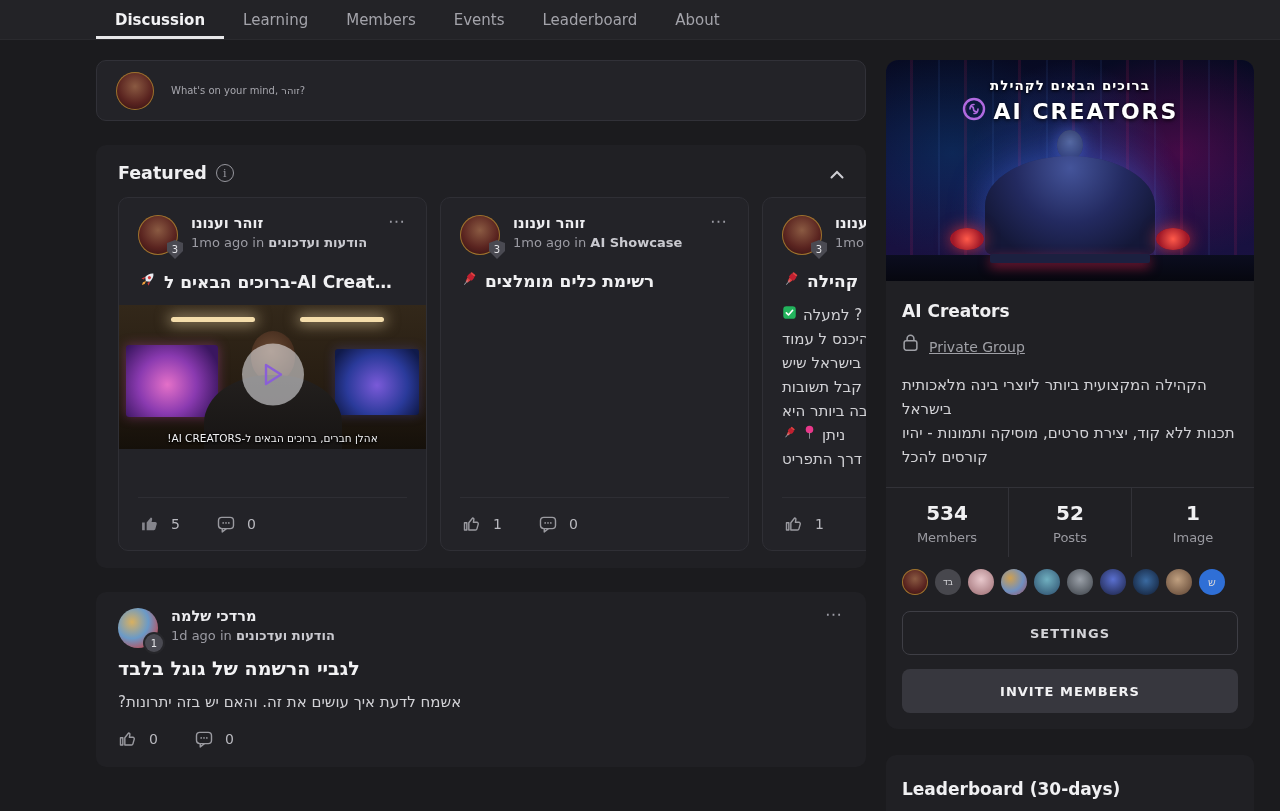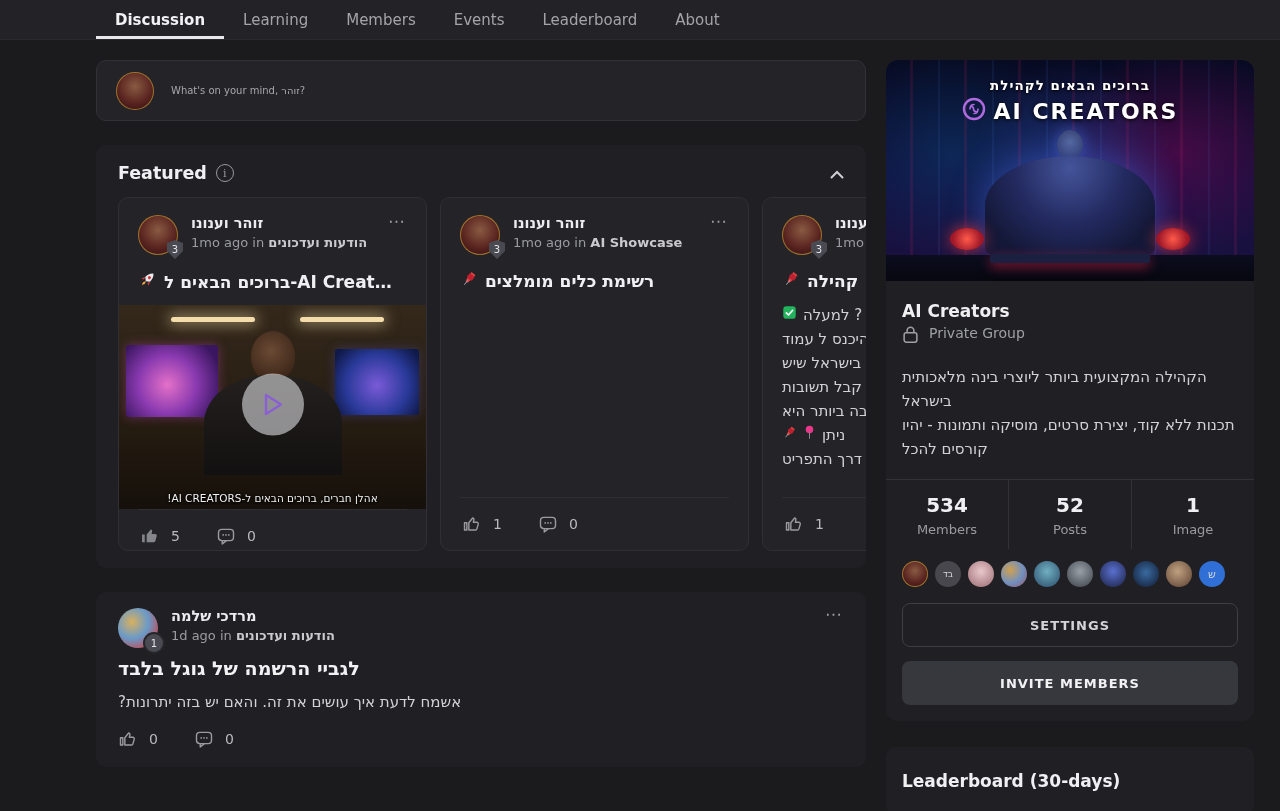--- a/index.html
+++ b/index.html
@@ -53,21 +53,21 @@
 
   .fbody { margin-top:11px; font-size:15px; line-height:24px; color:#d2d2d6; overflow:hidden; }
   .fragline { font-size:15px; line-height:24px; color:#d2d2d6; white-space:nowrap; display:flex; align-items:center; gap:6px; }
   .frags { margin-top:11px; overflow:hidden; }
 
   .ffoot { margin-top:auto; border-top:1px solid #2e2e34; padding:16px 2px; display:flex; align-items:center; gap:36px; flex:none; }
   .action { display:inline-flex; align-items:center; gap:11px; color:#b9b9bf; font-size:14px; cursor:pointer; }
   .action svg { display:block; }
 
   
-  .video { position:relative; margin:12px -19px 0; height:204px; overflow:hidden; flex:none; cursor:pointer;
+  .video { position:relative; margin:12px -19px 0; height:144px; overflow:hidden; flex:none; cursor:pointer;
     background:linear-gradient(180deg,#33281a 0%,#271d12 55%,#15100a 100%); }
   .vlight { position:absolute; top:12px; width:84px; height:5px; background:#f4ddab; border-radius:3px; box-shadow:0 0 14px 3px rgba(244,221,171,.5); }
   .vmonL { position:absolute; left:7px; top:40px; width:92px; height:72px; border-radius:3px;
     background:radial-gradient(circle at 45% 55%, #e470c8 0%, #8a3ab0 45%, #3a1660 85%); box-shadow:0 0 12px rgba(220,80,200,.35); }
   .vmonR { position:absolute; right:7px; top:44px; width:84px; height:66px; border-radius:3px;
     background:radial-gradient(circle at 50% 55%, #7a5ad8 0%, #2a3a9a 55%, #101a4a 90%); box-shadow:0 0 12px rgba(90,90,220,.3); }
   .vhead { position:absolute; left:50%; top:26px; width:44px; height:50px; transform:translateX(-50%); border-radius:50% 50% 46% 46%; background:radial-gradient(circle at 45% 40%, #6a4a34, #3a2417 80%); }
   .vbody { position:absolute; left:50%; top:70px; width:138px; height:100px; transform:translateX(-50%); border-radius:48% 48% 0 0; background:linear-gradient(180deg,#23201e,#121010); }
   .vcaption { position:absolute; left:0; right:0; bottom:5px; text-align:center; direction:rtl; font-size:10.5px; color:#f2f2f4; text-shadow:0 1px 2px #000, 0 0 3px #000; }
   .play { position:absolute; left:50%; top:50%; width:62px; height:62px; transform:translate(-50%,-54%); border-radius:50%; background:rgba(240,240,244,.55); display:flex; align-items:center; justify-content:center; }
@@ -93,21 +93,21 @@
   .fig-body { position:absolute; left:50%; top:96px; width:170px; height:100px; transform:translateX(-50%); border-radius:50% 50% 8% 8%; background:radial-gradient(circle at 50% 12%, #44549a 0%, #232a60 45%, #141838 80%); box-shadow:0 0 36px rgba(80,120,255,.35); }
   .fig-hand { position:absolute; top:168px; width:34px; height:22px; border-radius:50%; background:radial-gradient(circle, #ff5a4a, #a01828 70%); box-shadow:0 0 16px rgba(255,60,60,.7); }
   .fig-desk { position:absolute; left:0; right:0; bottom:0; height:26px; background:linear-gradient(180deg,#0b0d1f,#06070f); }
   .fig-kbd { position:absolute; left:50%; bottom:18px; width:160px; height:9px; transform:translateX(-50%); border-radius:2px; background:#1c2040; box-shadow:0 4px 12px rgba(255,40,80,.5); }
   .bann-w { position:absolute; top:17px; left:0; right:0; text-align:center; direction:rtl; font-size:13.5px; font-weight:bold; color:#fff; text-shadow:0 1px 3px #000; letter-spacing:1px; }
   .bann-brand { position:absolute; top:37px; left:0; right:0; display:flex; align-items:center; justify-content:center; gap:8px; }
   .bann-brand .txt { font-size:22px; font-weight:bold; letter-spacing:2px; color:#fff; text-shadow:0 1px 4px #000; }
 
   .ginfo { padding:20px 16px 0; }
   .gname { font-size:17px; font-weight:bold; color:#f0f0f2; }
-  .gpriv { margin-top:4px; display:flex; align-items:flex-start; gap:10px; color:#9fa0a6; font-size:14px; }
+  .gpriv { margin-top:12px; display:flex; align-items:flex-end; gap:10px; color:#9fa0a6; font-size:14px;text-decoration:underline; }
   .gdesc { margin-top:18px; font-size:15px; line-height:24px; color:#d2d2d6; padding-bottom:18px; }
 
   .gstats { border-top:1px solid #323238; display:flex;justify-content:flex-end; }
   .gstat { flex:1; text-align:center; padding:13px 0 12px; cursor:pointer; }
   .gstat + .gstat { border-left:1px solid #323238; }
   .gstat .v { font-size:20px; font-weight:bold; color:#f0f0f2; }
   .gstat .l { font-size:13px; color:#9a9aa1; margin-top:5px; }
 
   .gavs { display:flex; gap:7px; padding:12px 16px 16px; }
   .gav { width:26px; height:26px; border-radius:50%; flex:none; display:flex; align-items:center; justify-content:center; font-size:9px; color:#d6d6da; cursor:pointer; }

